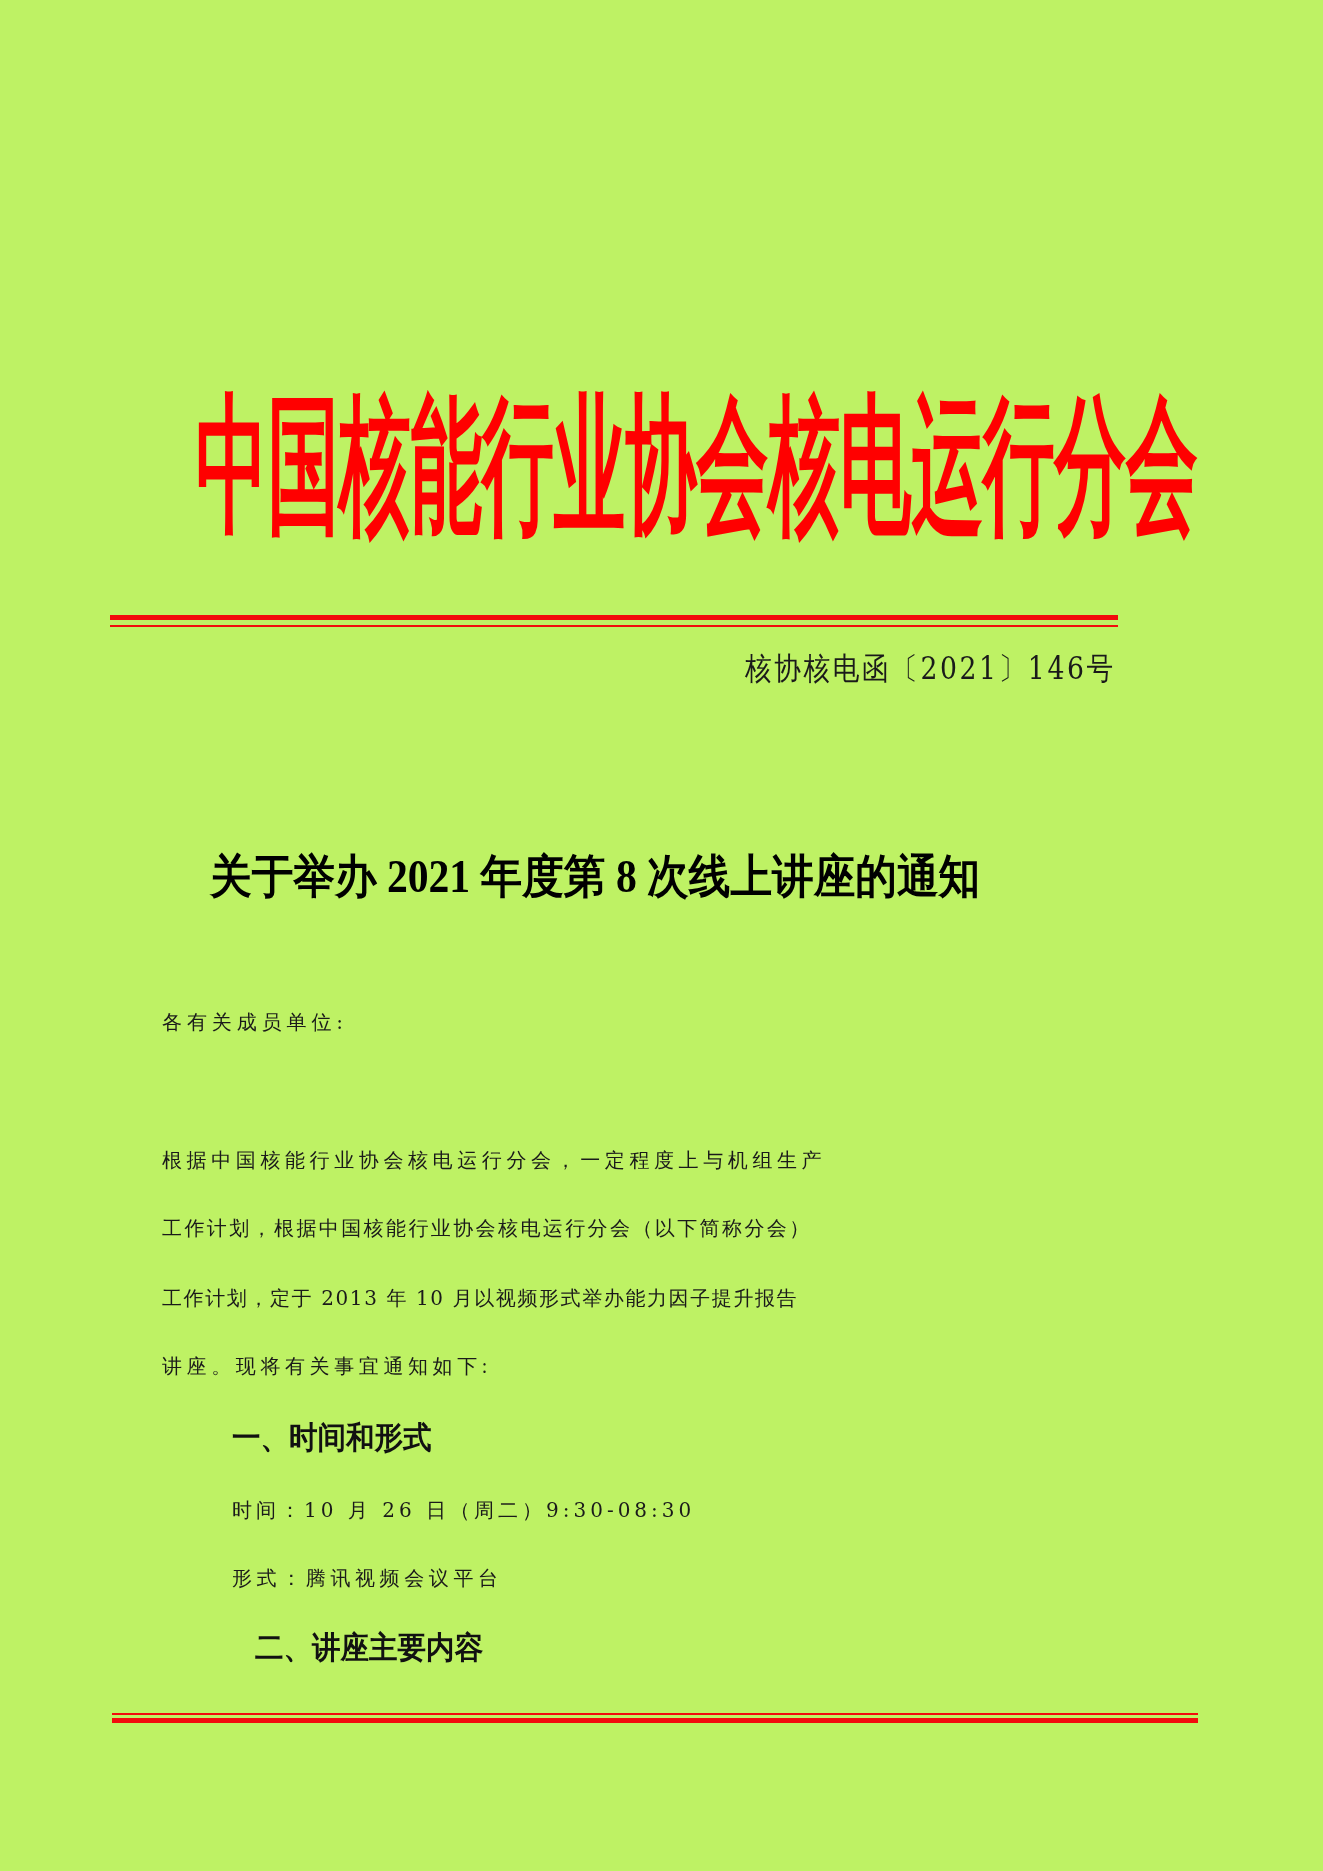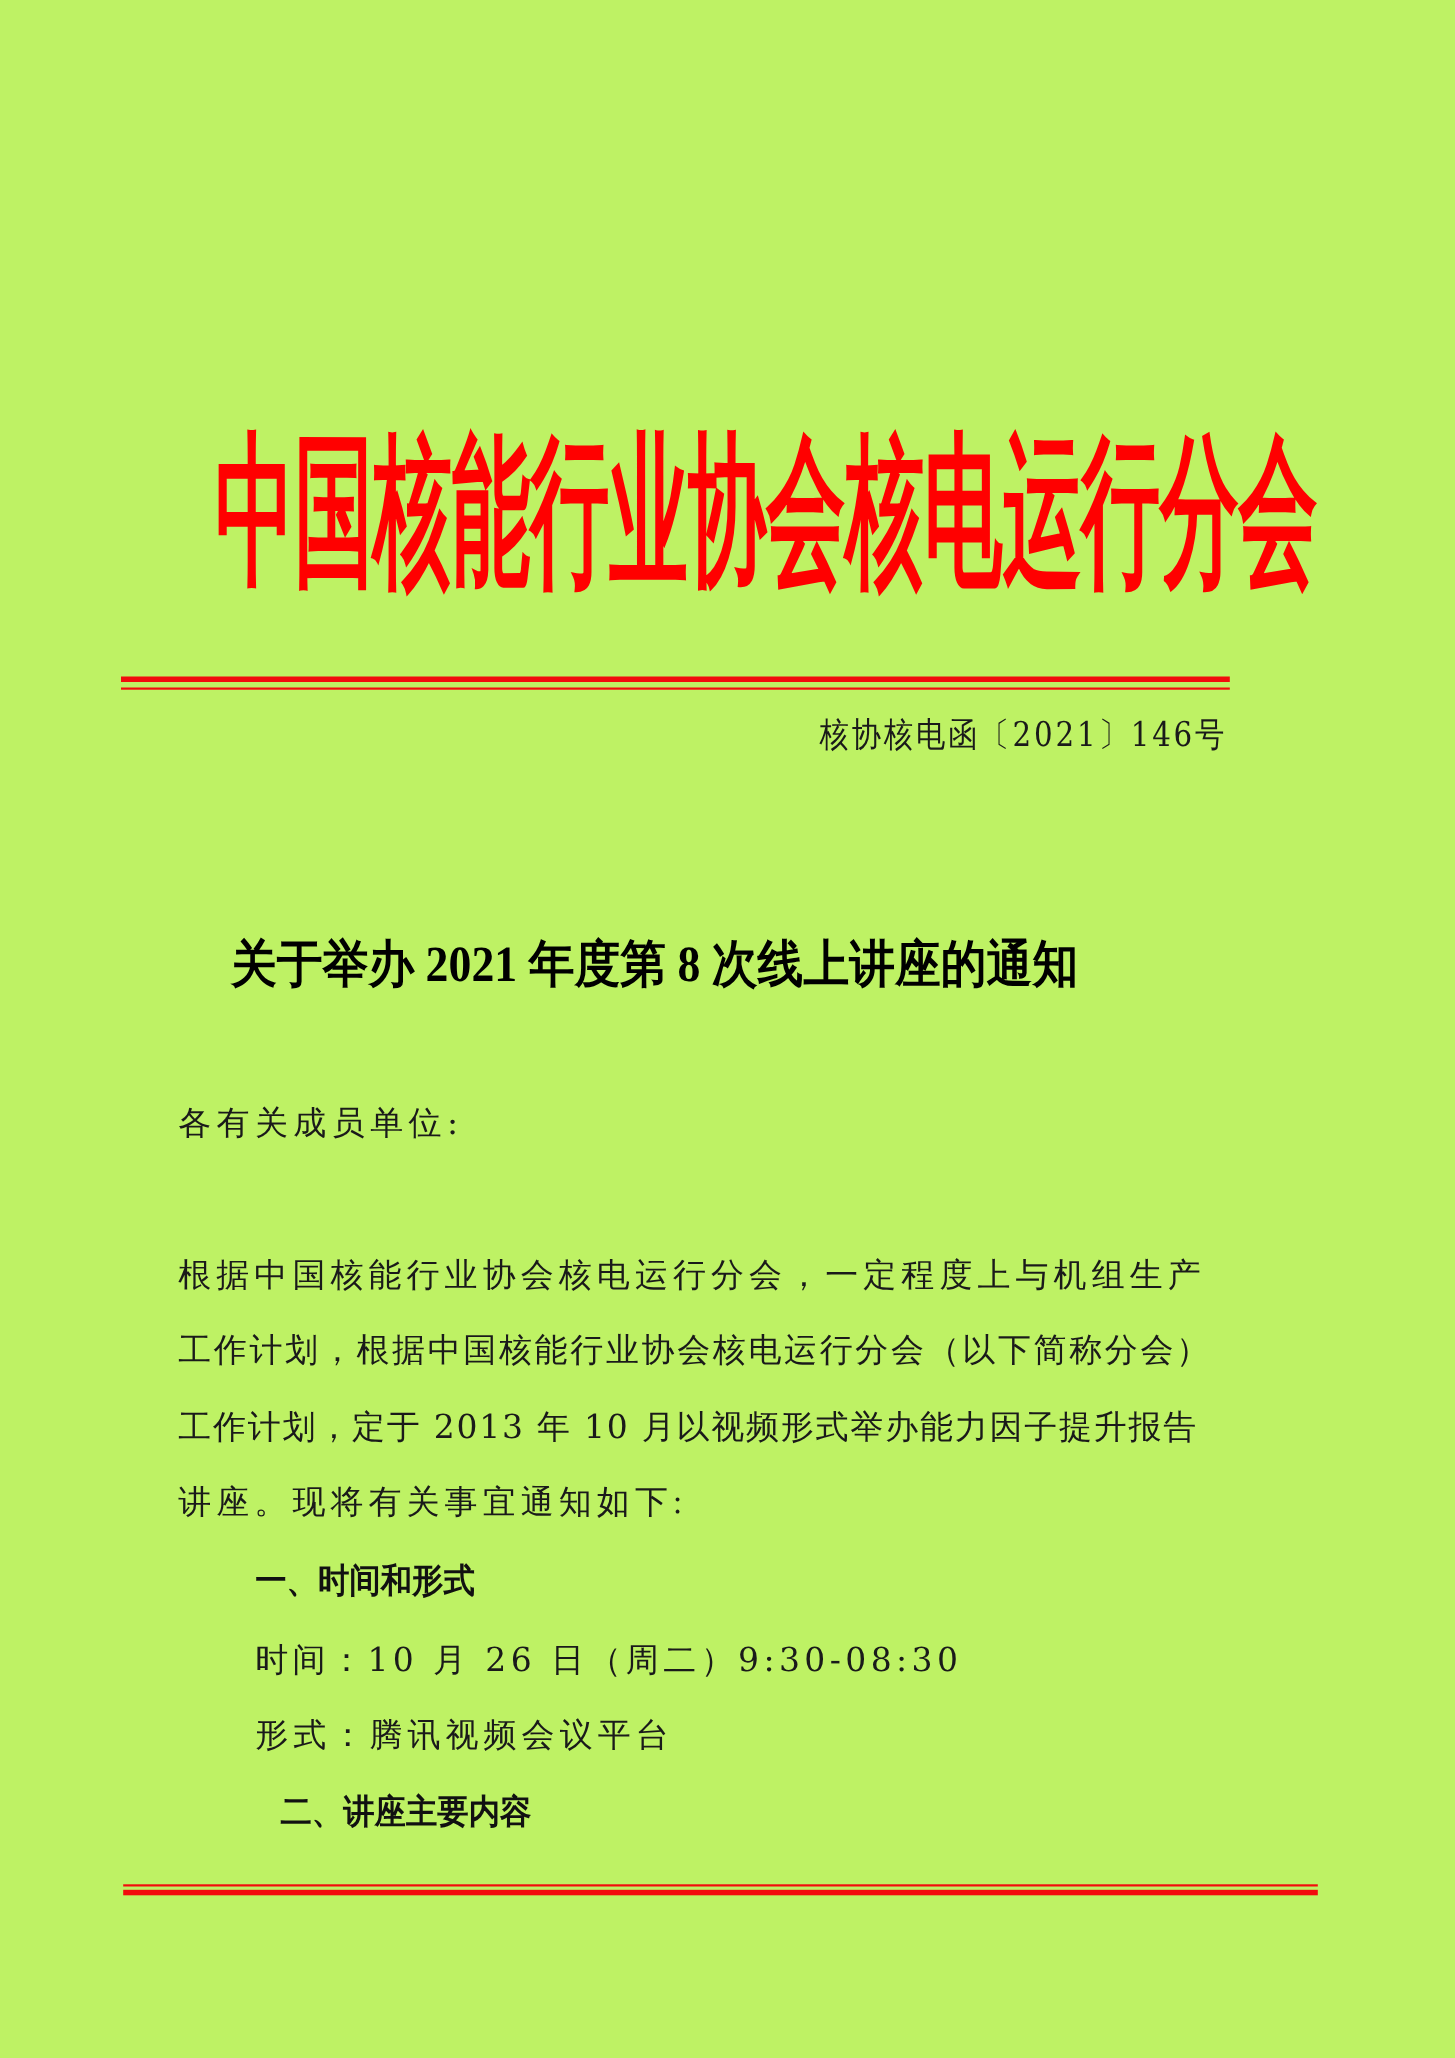--- a/index.html
+++ b/index.html
@@ -57,21 +57,21 @@
     font-family: "Liberation Serif", "DejaVu Serif", serif;
     font-weight: bold;
     font-size: 46px;
     line-height: 62px;
     color: #000000;
     transform-origin: 0 0;
     transform: scaleX(0.905);
   }
 
   .body-line {
-    font-size: 30px;
+    font-size: 20px;
     line-height: 40px;
     color: #1a1a1a;
     letter-spacing: 4.9px;
     transform-origin: 0 0;
   }
   .heading {
     font-family: "DejaVu Sans", "Liberation Sans", sans-serif;
     font-weight: bold;
     font-size: 31px;
     line-height: 40px;
@@ -98,20 +98,20 @@
 
   <div class="abs body-line" style="left:162px; top:1002px;">各有关成员单位:</div>
 
   <div class="abs body-line" style="left:162px; top:1140px; letter-spacing:4.6px;">根据中国核能行业协会核电运行分会，一定程度上与机组生产</div>
   <div class="abs body-line" style="left:162px; top:1208px; letter-spacing:2.4px;">工作计划，根据中国核能行业协会核电运行分会（以下简称分会）</div>
   <div class="abs body-line" style="left:162px; top:1278px; letter-spacing:1.6px;">工作计划，定于 2013 年 10 月以视频形式举办能力因子提升报告</div>
   <div class="abs body-line" style="left:162px; top:1346px; letter-spacing:4.6px;font-family:Liberation Serif, serif;">讲座。现将有关事宜通知如下:</div>
 
   <div class="abs heading" style="left:232px; top:1417px;">一、时间和形式</div>
   <div class="abs body-line" style="left:232px; top:1490px; letter-spacing:4px;">时间：10 月 26 日（周二）9:30-08:30</div>
-  <div class="abs body-line" style="left:232px; top:1558px; letter-spacing:4.6px;font-family:Liberation Serif, serif;">形式：腾讯视频会议平台</div>
+  <div class="abs body-line" style="left:232px; top:1558px; letter-spacing:4.6px;">形式：腾讯视频会议平台</div>
 
   <div class="abs heading" style="left:255px; top:1627px;">二、讲座主要内容</div>
 
   <div class="rule" style="left:112px; top:1713px; width:1086px; height:2px;"></div>
   <div class="rule" style="left:112px; top:1718px; width:1086px; height:5px;"></div>
 
 </div>
 
 </body></html>

